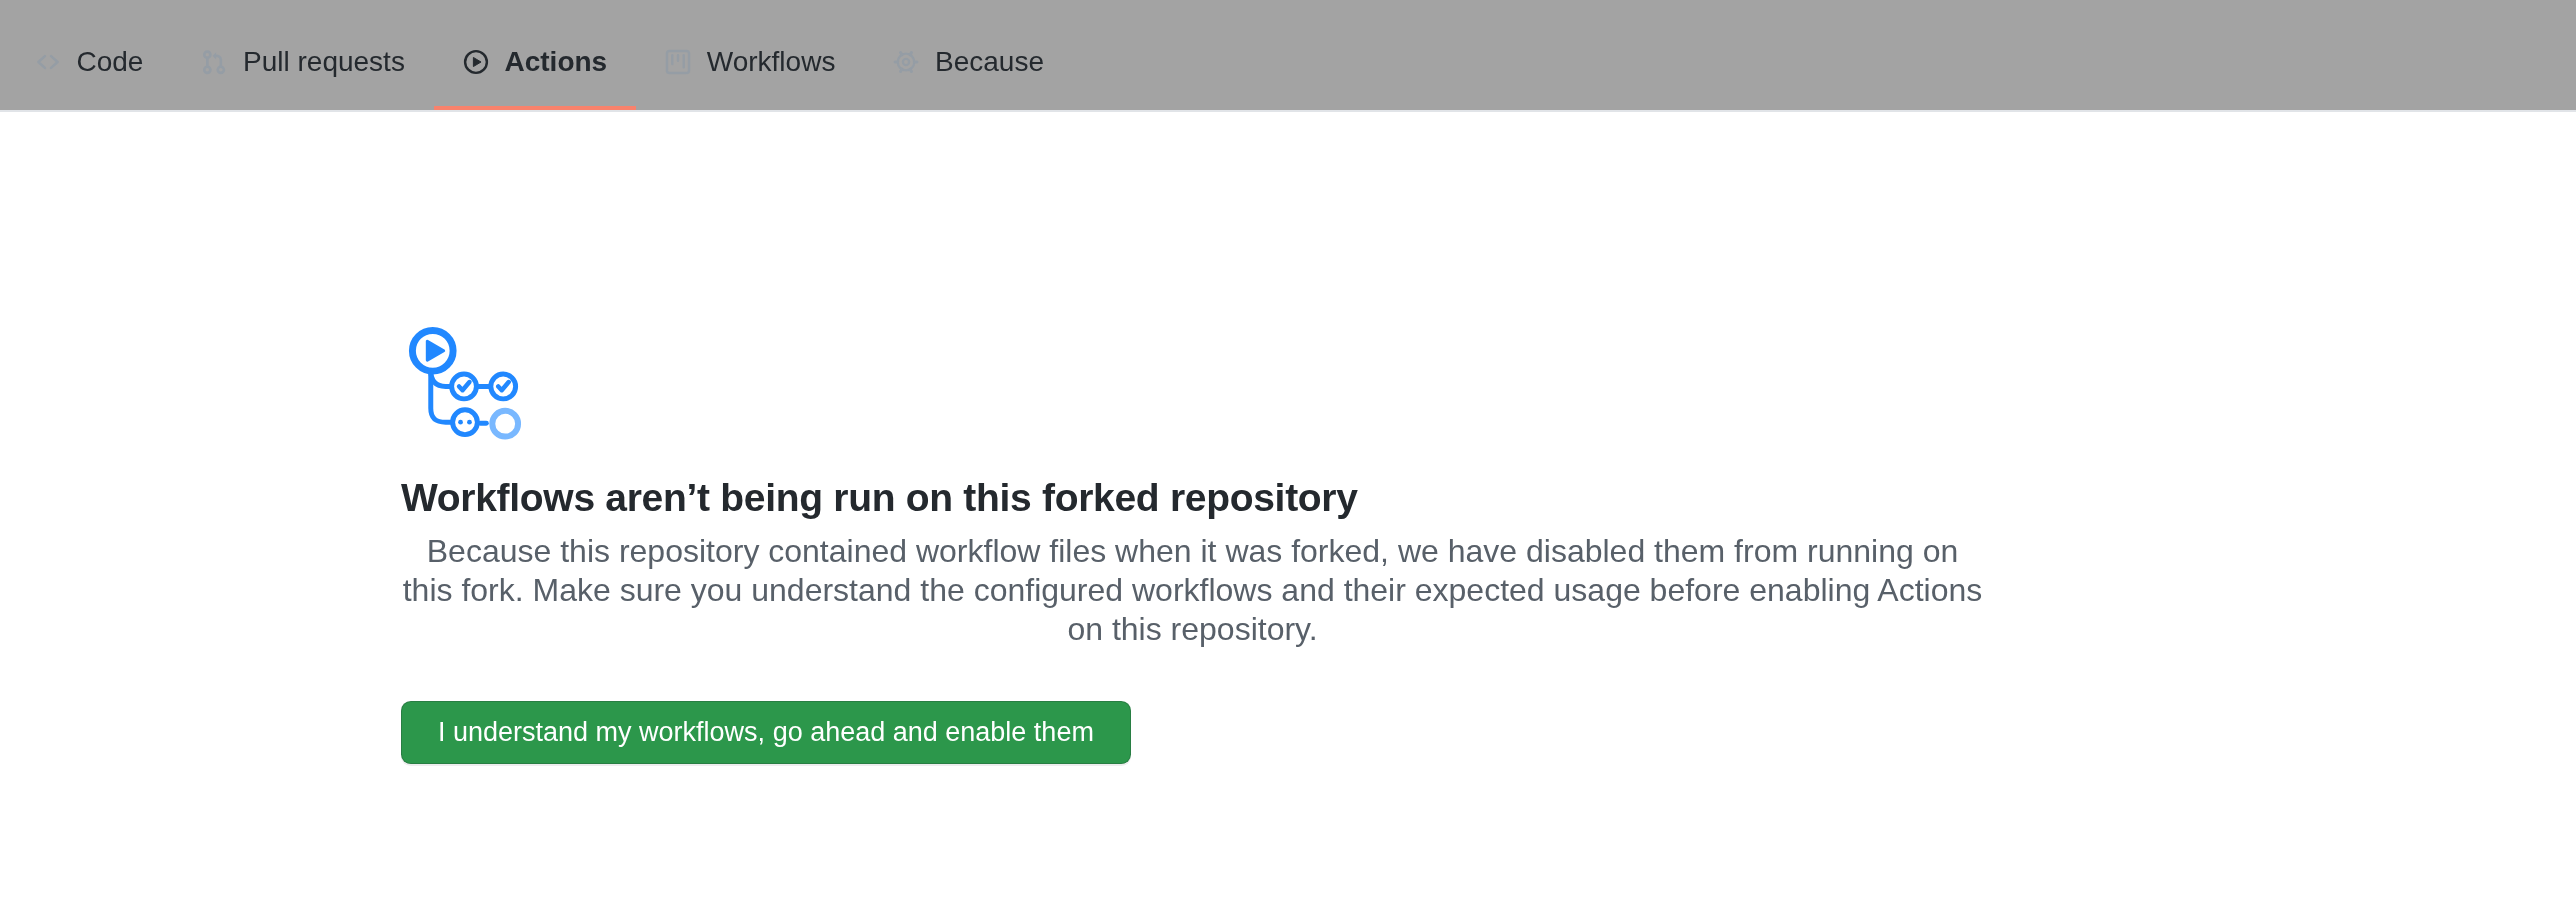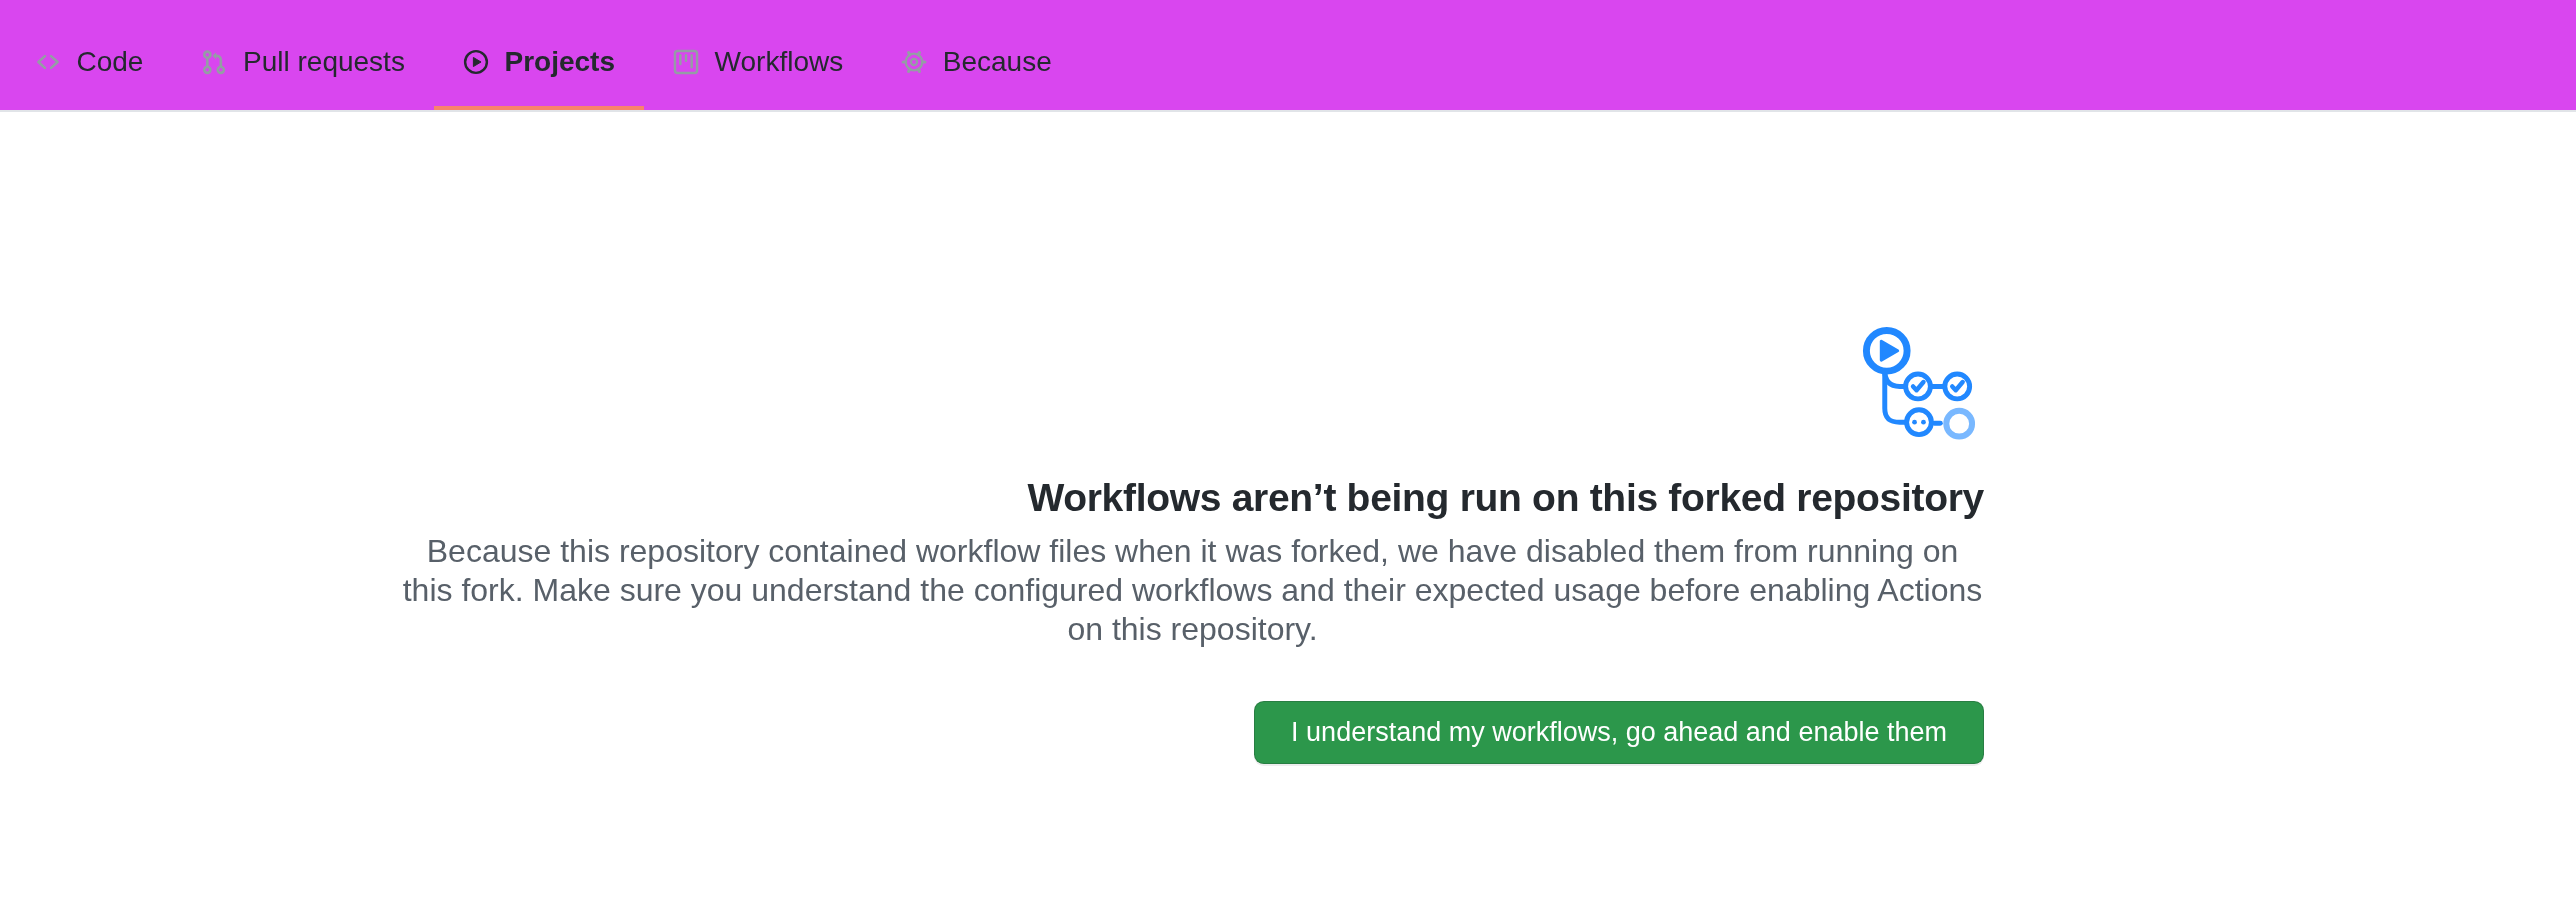--- a/index.html
+++ b/index.html
@@ -7,21 +7,21 @@
   body {
     font-family: "Liberation Sans", sans-serif;
     background: #ffffff;
     color: #24292e;
     overflow: hidden;
   }
 
   
   .navbar {
     height: 112px;
-    background: #d946ef;
+    background: #a3a3a3;
     border-bottom: 2px solid #e1e4e8;
     display: flex;
     align-items: stretch;
     padding-left: 5.9px;
   }
   .tab {
     display: flex;
     align-items: center;
     gap: 15.6px;
     padding: 17.6px 29px 0 29px;
@@ -36,21 +36,21 @@
   .tab .octicon svg { width: 26px; height: 26px; display: block; }
   .tab.selected { border-bottom-color: #f9826c; font-weight: 700; }
   .tab.selected .octicon { color: #24292e; }
 
   
   .main {
     width: 1583px;
     margin-left: 401px;
     display: flex;
     flex-direction: column;
-    align-items: flex-end;
+    align-items: flex-start;
     text-align: center;
   }
   .workflow-illustration { margin-top: 208px; }
   .workflow-illustration svg { width: 129px; height: 129px; display: block; }
 
   .blankslate-title {
     margin-top: 27px;
     font-size: 39px;
     font-weight: 700;
     letter-spacing: -0.3px;
@@ -114,21 +114,21 @@
     <span>Pull requests</span>
   </a>
 
   <a class="tab selected">
     <span class="octicon">
       <svg viewBox="0 0 16 16" fill="none">
         <circle cx="8" cy="8" r="6.7" stroke="currentColor" stroke-width="1.5"></circle>
         <path d="M6.4 5.2v5.6L11.1 8z" fill="currentColor" stroke="currentColor" stroke-width="0.6" stroke-linejoin="round"></path>
       </svg>
     </span>
-    <span>Projects</span>
+    <span>Actions</span>
   </a>
 
   <a class="tab">
     <span class="octicon">
       <svg viewBox="0 0 16 16" fill="none" stroke="currentColor" stroke-width="1.5" stroke-linecap="round">
         <rect x="1.2" y="1.2" width="13.6" height="13.6" rx="1.6"></rect>
         <path d="M4.5 3.9v5.3"></path>
           <path d="M8 3.9v3.3"></path>
           <path d="M11.5 3.9v7.3"></path>
       </svg>

